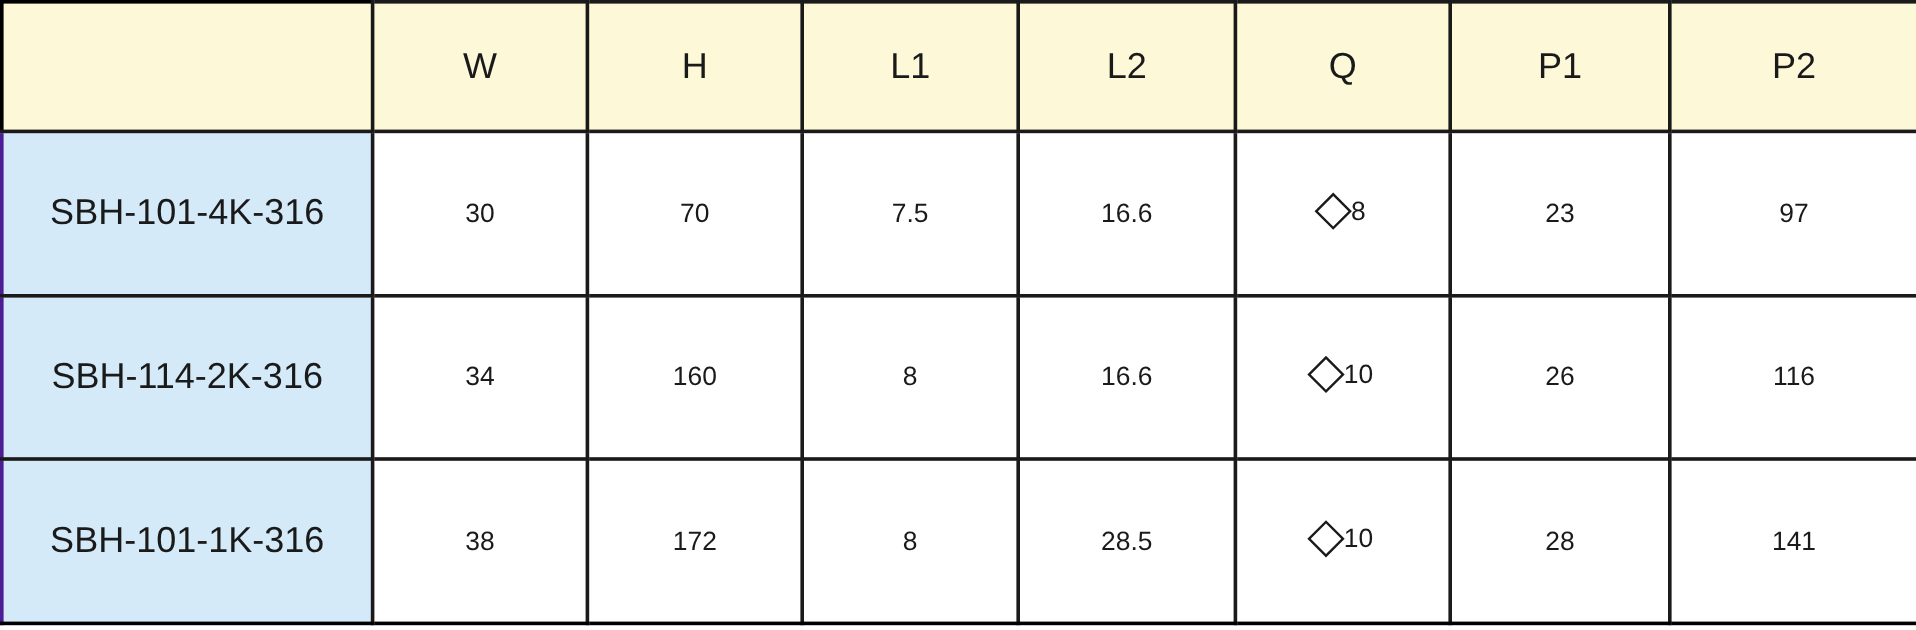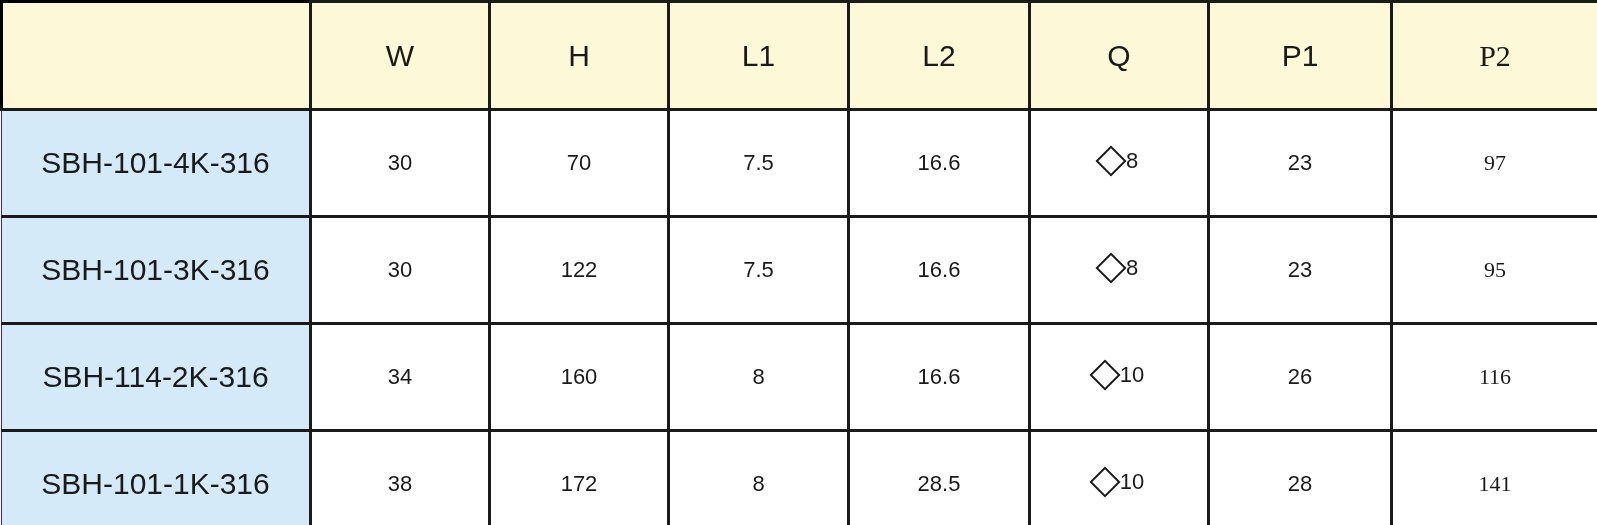--- a/index.html
+++ b/index.html
@@ -35,33 +35,32 @@
     height: 105px;
     font-size: 30px;
   }
   #spec-table th.corner-cell {
     background: #000000;
     border-left: 3px solid #000000;
     border-top: 3px solid #000000;
   }
   #spec-table td.model-cell {
     background: #d4eaf8;
-    border-left: 1px solid #4c1d95;
+    border-left: 3px solid #4c1d95;
     font-size: 30px;
   }
   #spec-table tr.data-row td {
     height: 104px;
   }
   #spec-table tr.data-row:last-child td {
     border-bottom: 3px solid #000000;
   }
   #spec-table th:last-child,
   #spec-table td:last-child {
     border-right: 3px solid #000000;
-    font-family: Liberation Serif, serif;
   }
   .col-model { width: 309px; }
   .col-w  { width: 179px; }
   .col-h  { width: 179px; }
   .col-l1 { width: 180px; }
   .col-l2 { width: 181px; }
   .col-q  { width: 179px; }
   .col-p1 { width: 183px; }
   .col-p2 { width: 207px; }
   .q-value {
@@ -117,35 +116,20 @@
       <td>
         <span class="q-value">
           <span class="diamond-icon"></span>
           <span>8</span>
         </span>
       </td>
       <td>23</td>
       <td>97</td>
     </tr>
     <tr class="data-row">
-      <td class="model-cell">SBH-101-3K-316</td>
-      <td>30</td>
-      <td>122</td>
-      <td>7.5</td>
-      <td>16.6</td>
-      <td>
-        <span class="q-value">
-          <span class="diamond-icon"></span>
-          <span>8</span>
-        </span>
-      </td>
-      <td>23</td>
-      <td>95</td>
-    </tr>
-    <tr class="data-row">
       <td class="model-cell">SBH-114-2K-316</td>
       <td>34</td>
       <td>160</td>
       <td>8</td>
       <td>16.6</td>
       <td>
         <span class="q-value">
           <span class="diamond-icon"></span>
           <span>10</span>
         </span>

